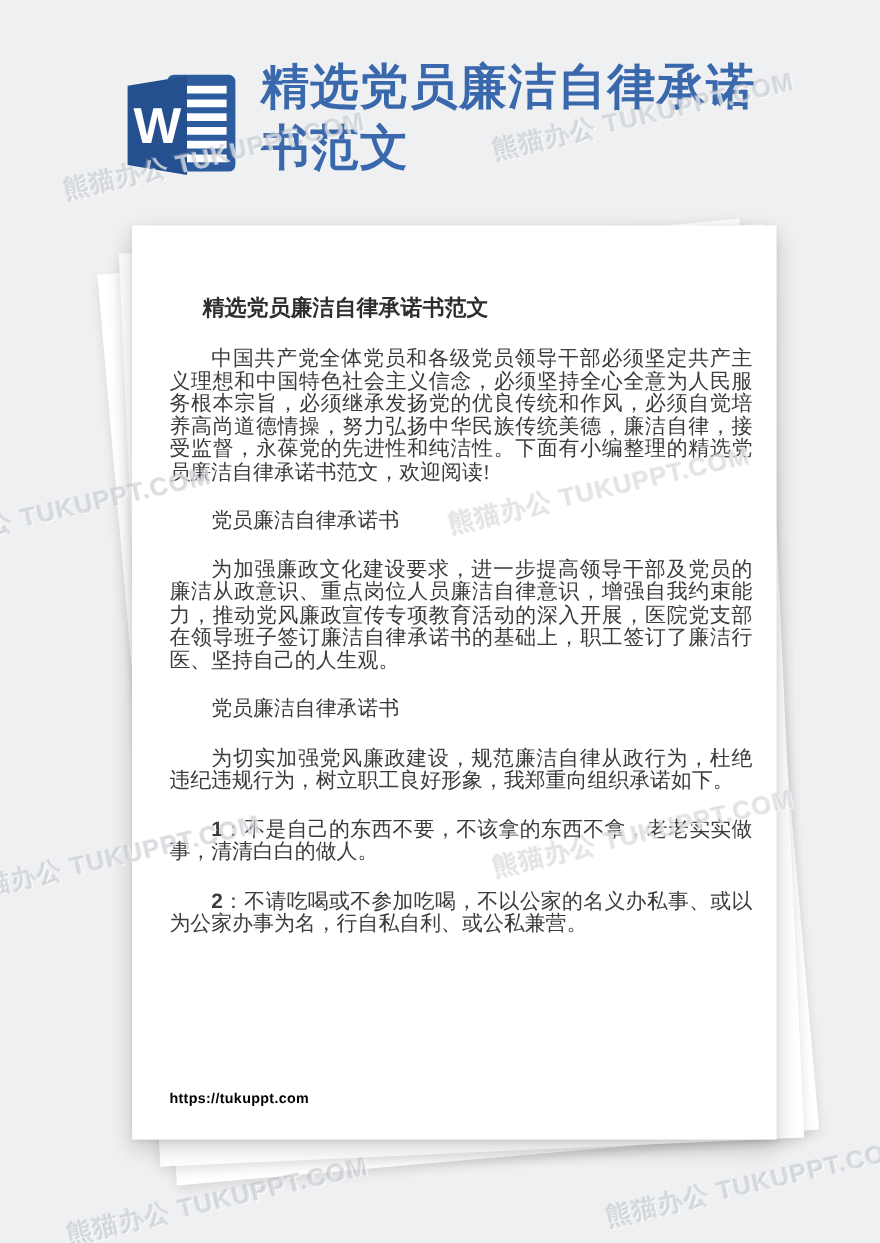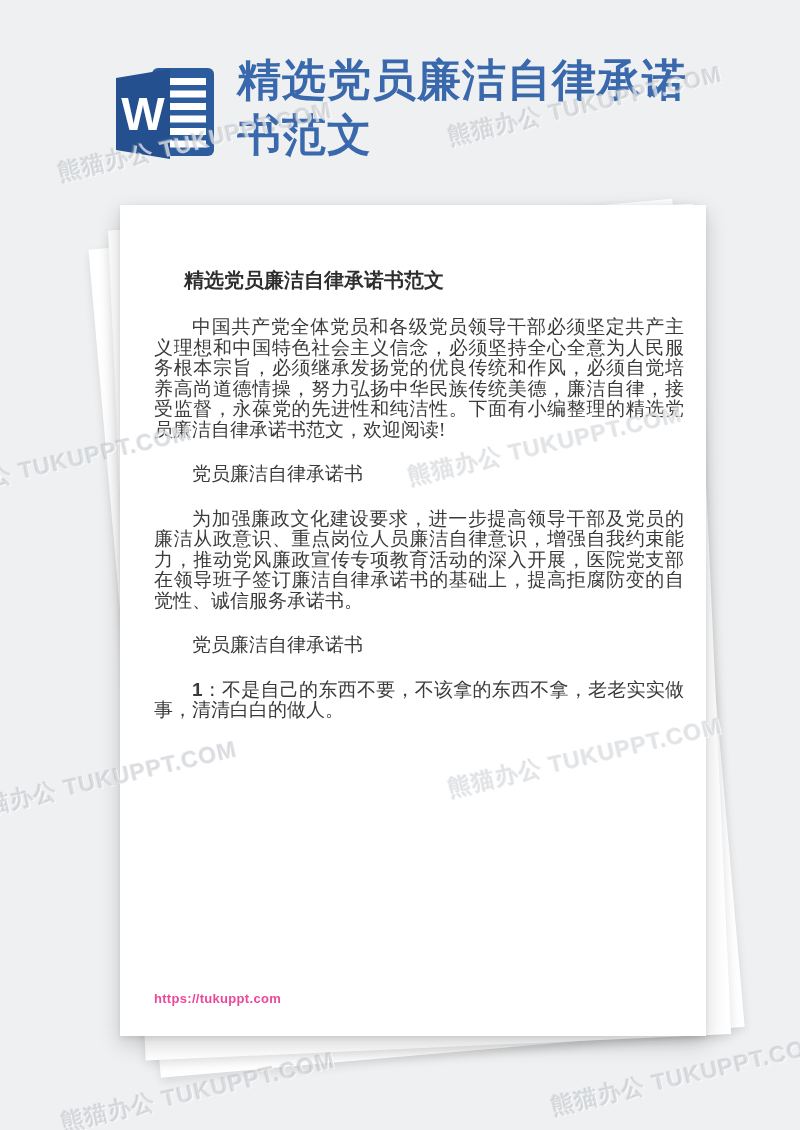--- a/index.html
+++ b/index.html
@@ -40,21 +40,21 @@
     text-indent:30px;margin:0 0 12px 0;
   }
   .doc-par{
     font-size:19px;line-height:20.5px;margin:24px 0 0 0;
     text-indent:2em;text-align:justify;word-break:break-all;
   }
   .doc-par b{font-family:"Liberation Sans",sans-serif;}
   .doc-footer{
     position:absolute;left:34px;bottom:30px;
     font-family:"Liberation Sans","DejaVu Sans",sans-serif;
-    font-size:13px;font-weight:bold;color:#ec4899;letter-spacing:0.3px;
+    font-size:13px;font-weight:bold;color:#000000;letter-spacing:0.3px;
   }
 
   
   .wm-layer{position:absolute;left:0;top:0;width:800px;height:1130px;z-index:50;pointer-events:none;}
   .wm{
     position:absolute;white-space:nowrap;
     font-size:23px;font-weight:bold;letter-spacing:1px;
     color:rgba(174,178,186,0.38);
     text-shadow:1px 1px 0 rgba(255,255,255,0.70),-1px -1px 0 rgba(150,154,162,0.15);
     transform:rotate(-13deg);transform-origin:left top;
@@ -92,23 +92,25 @@
 
   <div class="page page-back2"></div>
   <div class="page page-back1"></div>
 
   <div class="page page-main">
     <div class="doc-inner">
       <div class="doc-title">精选党员廉洁自律承诺书范文</div>
       <div id="doc-body">
           <p class="doc-par">中国共产党全体党员和各级党员领导干部必须坚定共产主义理想和中国特色社会主义信念，必须坚持全心全意为人民服务根本宗旨，必须继承发扬党的优良传统和作风，必须自觉培养高尚道德情操，努力弘扬中华民族传统美德，廉洁自律，接受监督，永葆党的先进性和纯洁性。下面有小编整理的精选党员廉洁自律承诺书范文，欢迎阅读!</p>
           <p class="doc-par">党员廉洁自律承诺书</p>
-          <p class="doc-par">为加强廉政文化建设要求，进一步提高领导干部及党员的廉洁从政意识、重点岗位人员廉洁自律意识，增强自我约束能力，推动党风廉政宣传专项教育活动的深入开展，医院党支部在领导班子签订廉洁自律承诺书的基础上，提高拒腐防变的自觉性、诚信服务承诺书。</p>
+          <p class="doc-par">为加强廉政文化建设要求，进一步提高领导干部及党员的廉洁从政意识、重点岗位人员廉洁自律意识，增强自我约束能力，推动党风廉政宣传专项教育活动的深入开展，医院党支部在领导班子签订廉洁自律承诺书的基础上，职工签订了廉洁行医、坚持自己的人生观。</p>
           <p class="doc-par">党员廉洁自律承诺书</p>
+          <p class="doc-par">为切实加强党风廉政建设，规范廉洁自律从政行为，杜绝违纪违规行为，树立职工良好形象，我郑重向组织承诺如下。</p>
           <p class="doc-par"><b>1</b>：不是自己的东西不要，不该拿的东西不拿，老老实实做事，清清白白的做人。</p>
+          <p class="doc-par"><b>2</b>：不请吃喝或不参加吃喝，不以公家的名义办私事、或以为公家办事为名，行自私自利、或公私兼营。</p>
         </div>
       <div class="doc-footer">https://tukuppt.com</div>
     </div>
   </div>
 
   <div class="wm-layer">
     <span class="wm wm1">熊猫办公 TUKUPPT.COM</span>
     <span class="wm wm2">熊猫办公 TUKUPPT.COM</span>
     <span class="wm wm3">熊猫办公 TUKUPPT.COM</span>
     <span class="wm wm4">熊猫办公 TUKUPPT.COM</span>

